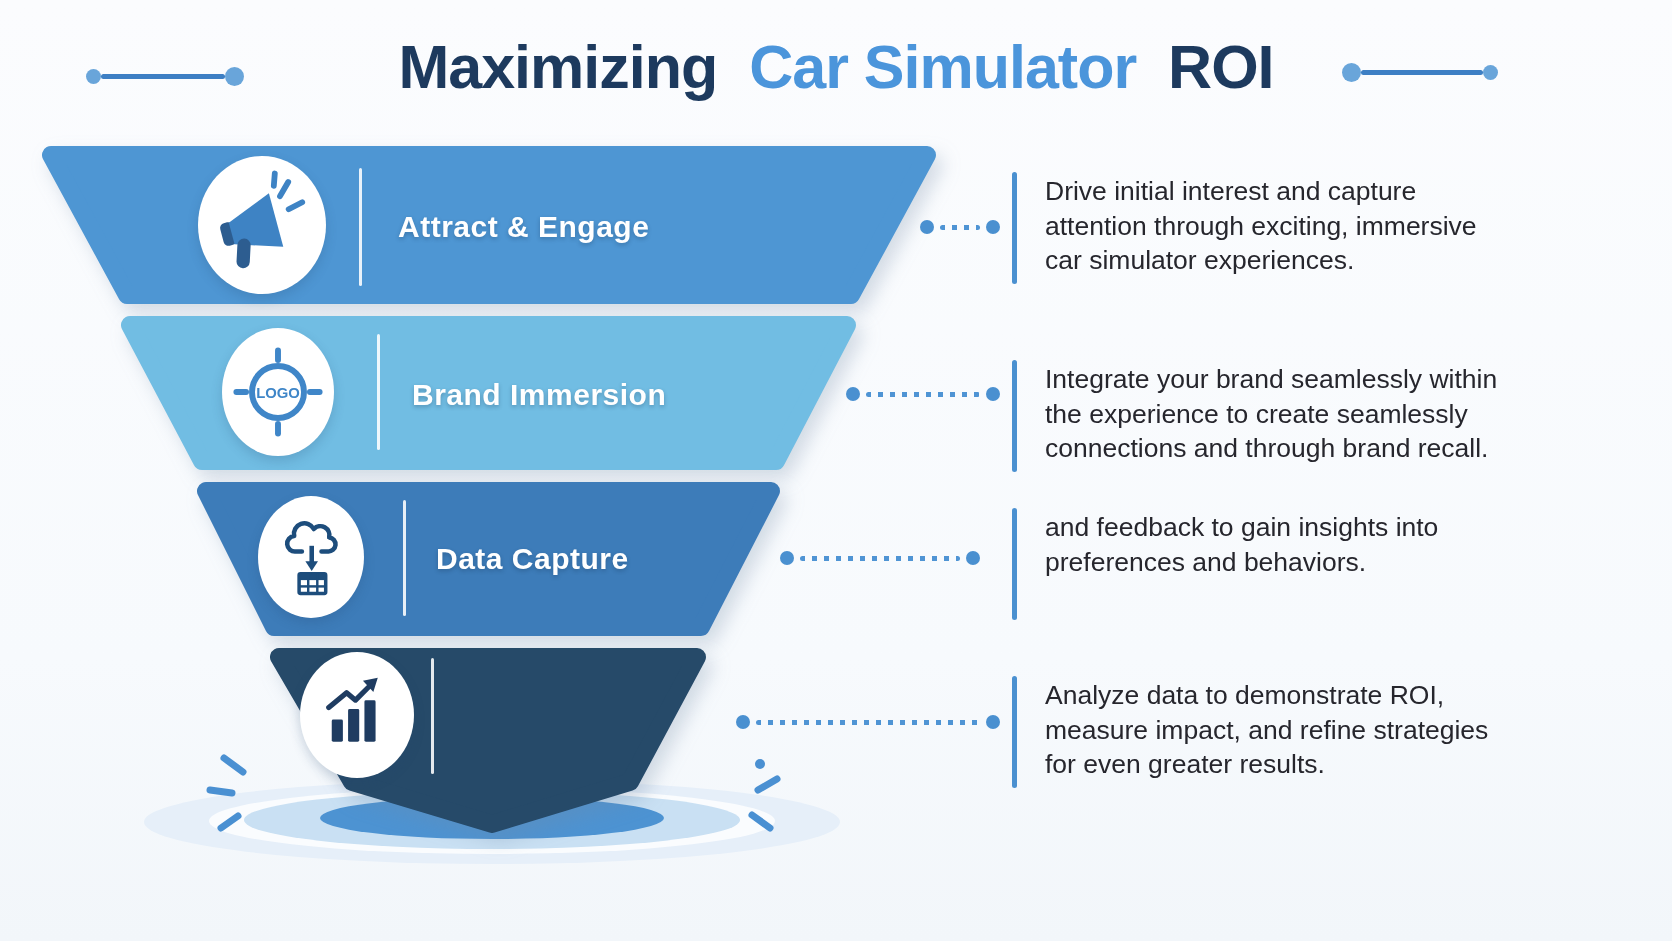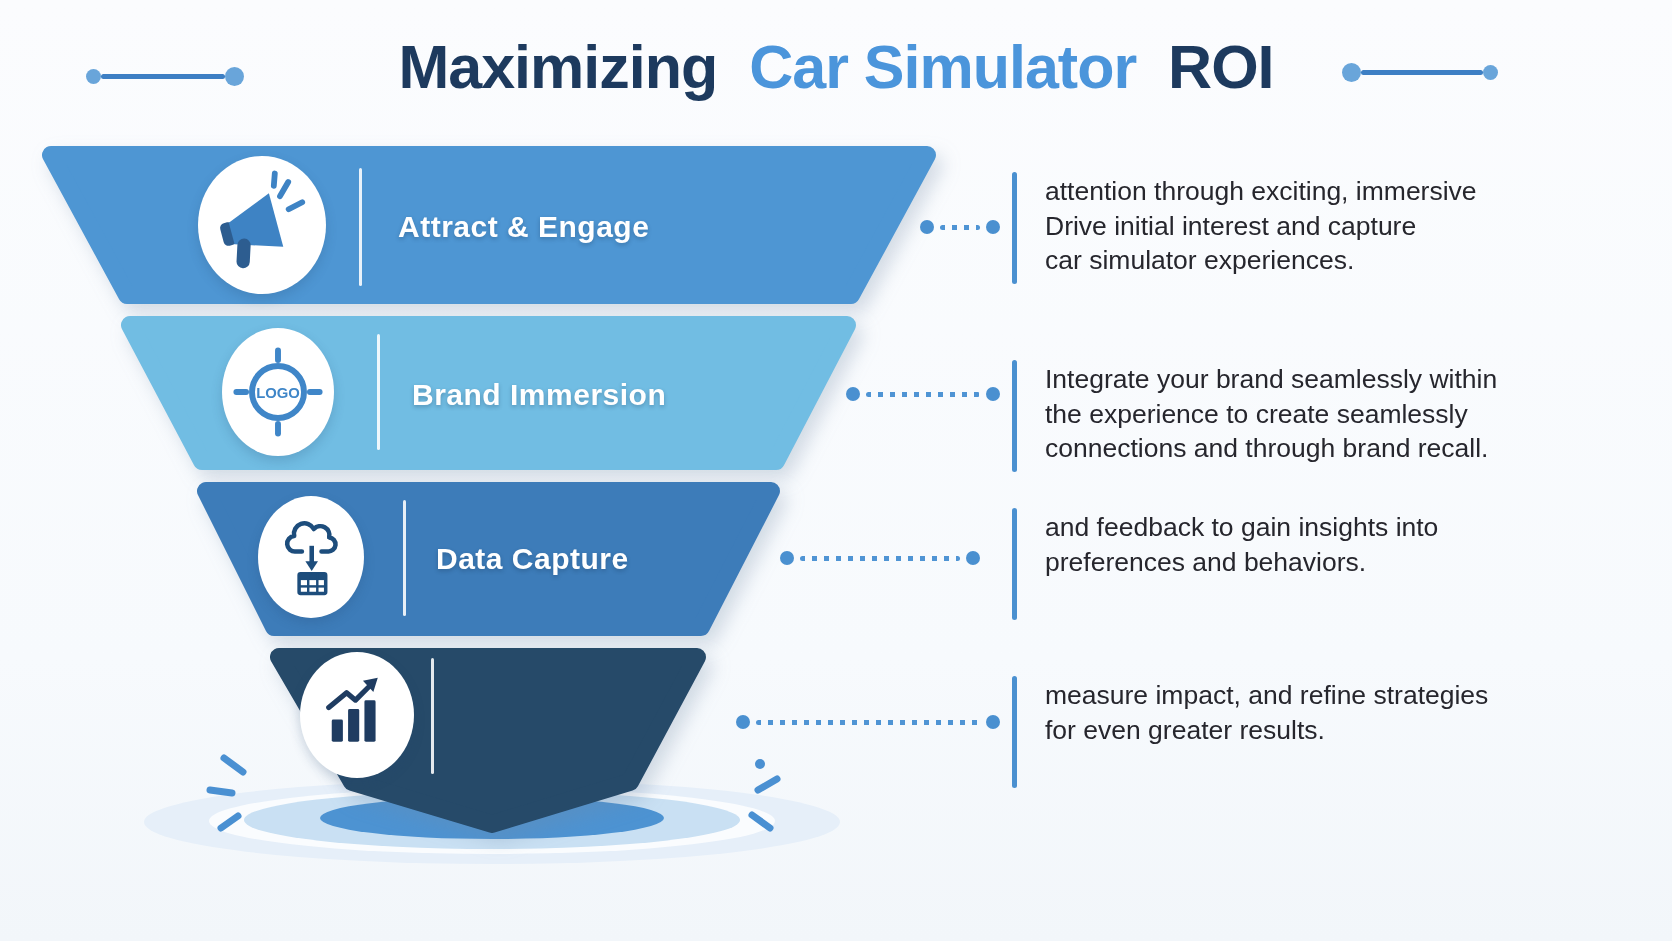--- a/index.html
+++ b/index.html
@@ -205,22 +205,22 @@
   </div>
   <div class="connector c-4">
     <span class="cdot"></span>
     <span class="cdots"></span>
     <span class="cdot"></span>
   </div>
 
   <div class="desc d-1">
     <span class="bar"></span>
     <div class="text">
+      <div>Drive initial interest and capture</div>
       <div>attention through exciting, immersive</div>
-      <div>Drive initial interest and capture</div>
       <div>car simulator experiences.</div>
     </div>
   </div>
   <div class="desc d-2">
     <span class="bar"></span>
     <div class="text">
       <div>Integrate your brand seamlessly within</div>
       <div>the experience to create seamlessly</div>
       <div>connections and through brand recall.</div>
     </div>
@@ -228,18 +228,19 @@
   <div class="desc d-3">
     <span class="bar"></span>
     <div class="text">
       <div>and feedback to gain insights into</div>
       <div>preferences and behaviors.</div>
     </div>
   </div>
   <div class="desc d-4">
     <span class="bar"></span>
     <div class="text">
+      <div>Analyze data to demonstrate ROI,</div>
       <div>measure impact, and refine strategies</div>
       <div>for even greater results.</div>
     </div>
   </div>
 
 </div>
 
 </body></html>

